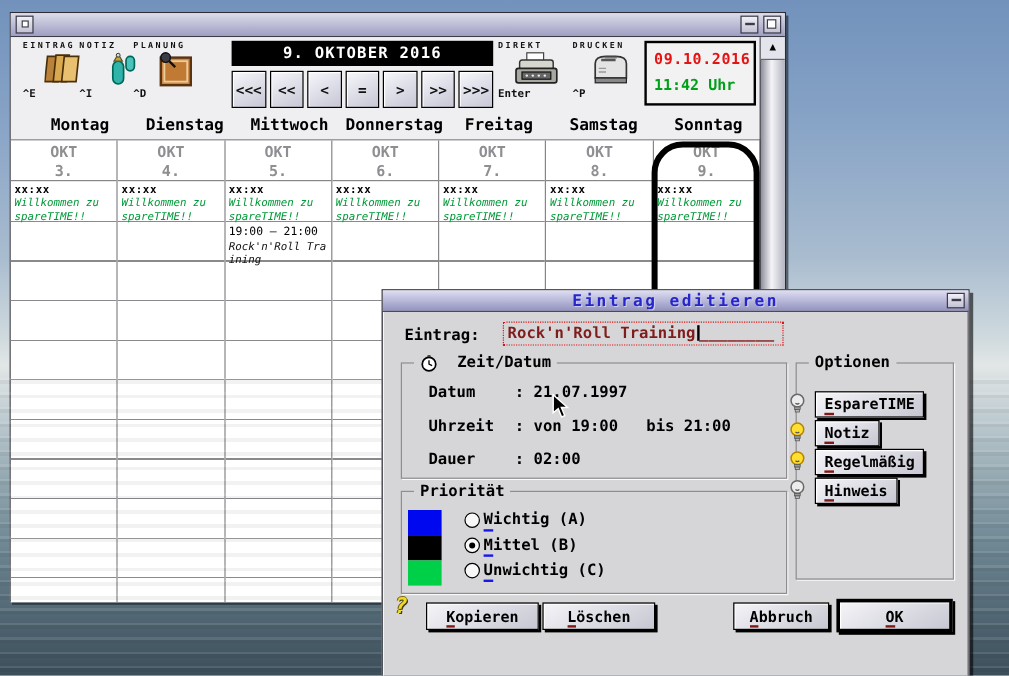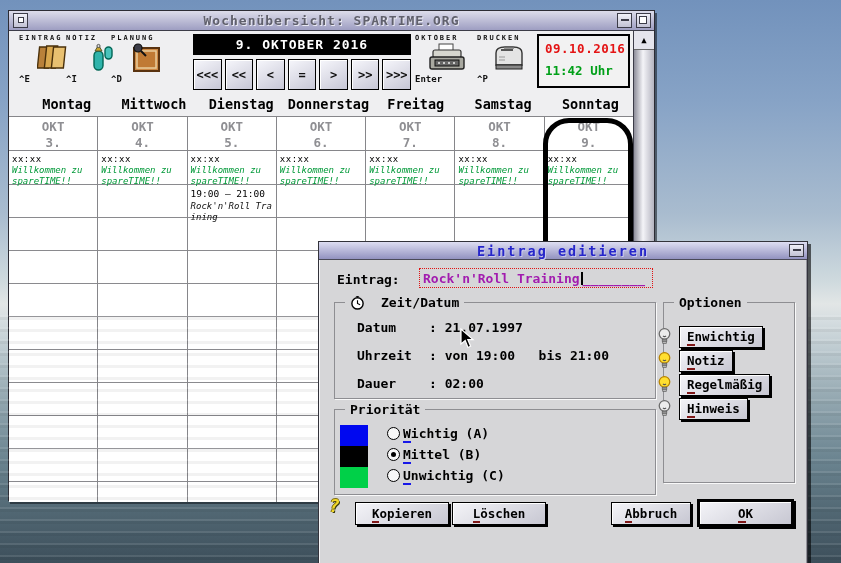--- a/index.html
+++ b/index.html
@@ -48,21 +48,21 @@
 
   .grid{position:absolute;left:0;top:105px;width:625px;height:386px;background:#fff;
     display:grid;grid-template-columns:repeat(7,1fr);border-top:1px solid #86868a;}
   .col{border-right:1px solid #86868a;position:relative;}
   .col:last-child{border-right:none;}
   .day-head{height:34px;border-bottom:1px solid #86868a;text-align:center;color:#8f8f93;
     font-size:12.5px;font-weight:bold;padding-top:2px;line-height:1.25;}
   .col-body{position:absolute;left:0;top:35px;right:0;bottom:0;
     background-image:repeating-linear-gradient(to bottom,rgba(0,0,0,0) 0 32px,#8a8a8e 32px 33px);}
   .entry{padding:2px 3px 0 3px;}
-  .entry .etime{font-size:9px;font-weight:normal;color:#000;letter-spacing:0.5px;white-space:pre;}
+  .entry .etime{font-size:9px;font-weight:bold;color:#000;letter-spacing:0.5px;white-space:pre;}
   .entry .ewelc{font-size:9px;font-style:italic;color:#009938;line-height:1.2;margin-top:1px;}
   .entry-event{position:absolute;left:0;top:33px;right:0;padding:3px 3px 0 3px;}
   .entry-event .etime{font-size:9.5px;}
   .entry-event .etitle{font-size:9px;font-style:italic;color:#111;line-height:1.25;margin-top:2px;word-break:break-all;}
   .today-ring{position:absolute;left:534px;top:1px;width:90px;height:384px;border:5px solid #000;
     border-radius:26px 26px 0 0;pointer-events:none;z-index:3;}
 
   .scrollbar{position:absolute;top:20px;right:0;width:21px;bottom:0;border-left:1px solid #3c3c48;
     background:linear-gradient(to right,#8e8e9a,#f4f4f8 45%,#b4b4c0);}
   .scroll-up{height:19px;border-bottom:1px solid #666;background:#e4e4ec;text-align:center;
@@ -74,21 +74,21 @@
     box-shadow:3px 3px 0 rgba(0,0,0,0.6),inset 1px 1px 0 #f6f6f8,inset -1px -1px 0 #93939b;}
   .dlg-title{position:absolute;left:0;top:0;width:100%;height:18px;
     background:linear-gradient(#dedef2,#9292c0);border-bottom:1px solid #4a4a58;}
   .dlg-title-text{position:absolute;left:0;top:1px;width:100%;text-align:center;font-weight:bold;
     font-size:13.5px;letter-spacing:2px;color:#2626ca;text-shadow:1px 1px 0 #ccccf0;}
   .dlg-iconify{top:2px;right:3px;height:13px;}
   .dlg-iconify i{margin:4px auto;}
 
   .entry-row-label{position:absolute;left:18px;top:30px;font-size:13px;font-weight:bold;color:#000;}
   .entry-field{position:absolute;left:100px;top:26px;width:234px;height:20px;border:1px dotted #e01212;
-    padding:2px 2px 0 3px;font-size:13px;font-weight:bold;color:#a21caf;white-space:pre;cursor:text;}
+    padding:2px 2px 0 3px;font-size:13px;font-weight:bold;color:#7f1d1d;white-space:pre;cursor:text;}
   .caret{display:inline-block;width:2px;height:13px;background:#000;vertical-align:-2px;margin:0 0 0 1px;}
 
   .group{position:absolute;border:1px solid #8e8e92;box-shadow:1px 1px 0 rgba(255,255,255,0.85);}
   .legend{position:absolute;top:-8px;left:10px;background:#d6d6d8;padding:0 5px;font-size:13px;
     font-weight:bold;color:#000;display:flex;align-items:center;gap:16px;}
   .grp-zeit{left:15px;top:60px;width:322px;height:97px;}
   .grp-prio{left:15px;top:167px;width:322px;height:86px;}
   .grp-opt{left:344px;top:60px;width:132px;height:181px;}
 
   .zrow{margin:0 0 13px 22px;font-size:13px;font-weight:bold;color:#000;}
@@ -132,21 +132,20 @@
 </head>
 <body>
 
 <div id="desktop">
 
   <div class="cal-win">
     <div class="cal-title">
       <span class="tb-box tb-closer">
           <i></i>
         </span>
-      <span class="cal-title-text">Wochenübersicht: SPARTIME.ORG</span>
       <span class="tb-box tb-iconify">
           <i></i>
         </span>
       <span class="tb-box tb-fuller">
           <i></i>
         </span>
     </div>
 
     <div class="cal-toolbar">
       <div class="tool" style="left:10px;">
@@ -192,21 +191,21 @@
         <span class="nav-btn">&lt;&lt;&lt;</span>
         <span class="nav-btn">&lt;&lt;</span>
         <span class="nav-btn">&lt;</span>
         <span class="nav-btn">=</span>
         <span class="nav-btn">&gt;</span>
         <span class="nav-btn">&gt;&gt;</span>
         <span class="nav-btn">&gt;&gt;&gt;</span>
       </div>
 
       <div class="tool" style="left:406px;width:64px;">
-        <div class="tlabel">OKTOBER</div>
+        <div class="tlabel">DIREKT</div>
         <div class="ticon">
           <svg width="40" height="30" viewBox="0 0 40 30">
             <rect x="12" y="1" width="14" height="7" fill="#fff" stroke="#444" stroke-width="1"></rect>
             <rect x="6" y="7" width="28" height="8" rx="2" fill="#d6d6ce" stroke="#333" stroke-width="1.2"></rect>
             <rect x="3" y="14" width="34" height="12" rx="2" fill="#a8a8a0" stroke="#222" stroke-width="1.4"></rect>
             <rect x="8" y="17" width="24" height="6" fill="#666" stroke="#111" stroke-width="1"></rect>
             <circle cx="12" cy="20" r="1" fill="#eee"></circle>
               <circle cx="17" cy="20" r="1" fill="#eee"></circle>
             <circle cx="22" cy="20" r="1" fill="#eee"></circle>
               <circle cx="27" cy="20" r="1" fill="#eee"></circle>
@@ -229,22 +228,22 @@
       </div>
 
       <div class="clockbox">
         <div class="cdate">09.10.2016</div>
         <div class="ctime">11:42 Uhr</div>
       </div>
     </div>
 
     <div class="day-row">
       <div>Montag</div>
+      <div>Dienstag</div>
       <div>Mittwoch</div>
-      <div>Dienstag</div>
       <div>Donnerstag</div>
       <div>Freitag</div>
       <div>Samstag</div>
       <div>Sonntag</div>
     </div>
 
     <div class="grid">
       <div class="col">
         <div class="day-head">
           <div>OKT</div>
@@ -406,21 +405,21 @@
           <span>Optionen</span>
         </div>
       <div class="opt-rows">
         <div class="orow" data-state="off">
           <svg class="bulb" viewBox="0 0 14 18">
             <circle class="bulb-glass" cx="7" cy="6.5" r="5" stroke-width="1.2"></circle>
             <path d="M5.5 8.5 q1.5 1.3 3 0" stroke="#555" fill="none" stroke-width="1"></path>
             <rect x="4.8" y="11.5" width="4.4" height="2" fill="#9a9a9a" stroke="#555" stroke-width="0.6"></rect>
             <rect x="5.3" y="13.5" width="3.4" height="2" fill="#b8b8b8" stroke="#555" stroke-width="0.6"></rect>
           </svg>
-          <button class="gem-btn"><span class="hot-red">E</span><span>nwichtig</span></button>
+          <button class="gem-btn"><span class="hot-red">E</span><span>spareTIME</span></button>
         </div>
         <div class="orow" data-state="on">
           <svg class="bulb" viewBox="0 0 14 18">
             <circle class="bulb-glass" cx="7" cy="6.5" r="5" stroke-width="1.2"></circle>
             <path d="M5.5 8.5 q1.5 1.3 3 0" stroke="#555" fill="none" stroke-width="1"></path>
             <rect x="4.8" y="11.5" width="4.4" height="2" fill="#9a9a9a" stroke="#555" stroke-width="0.6"></rect>
             <rect x="5.3" y="13.5" width="3.4" height="2" fill="#b8b8b8" stroke="#555" stroke-width="0.6"></rect>
           </svg>
           <button class="gem-btn"><span class="hot-red">N</span><span>otiz</span></button>
         </div>

